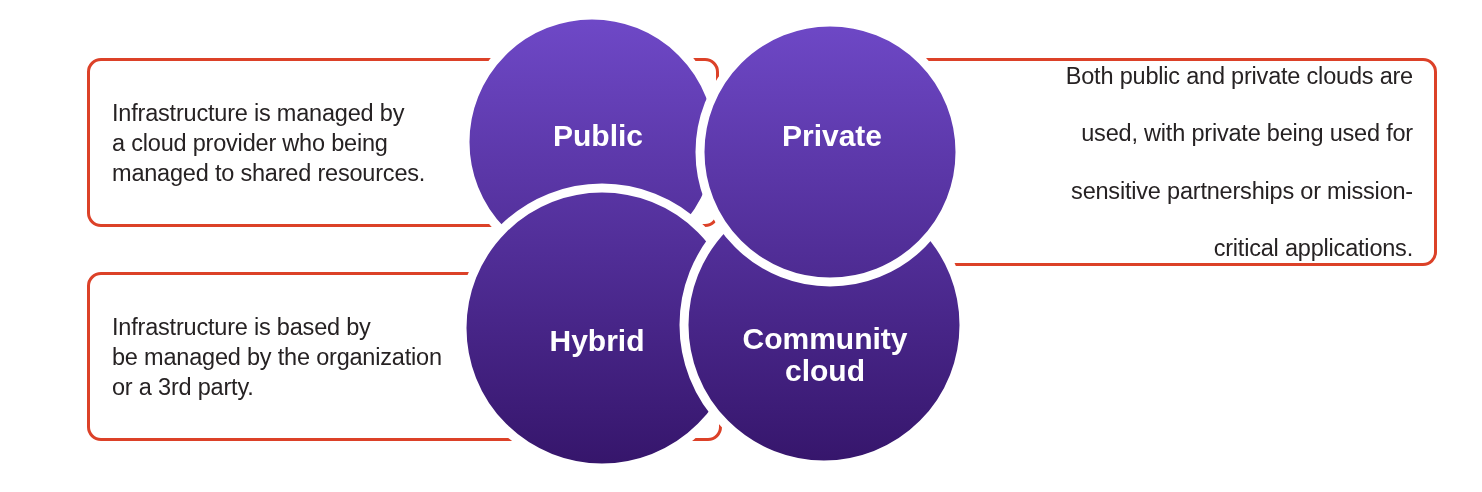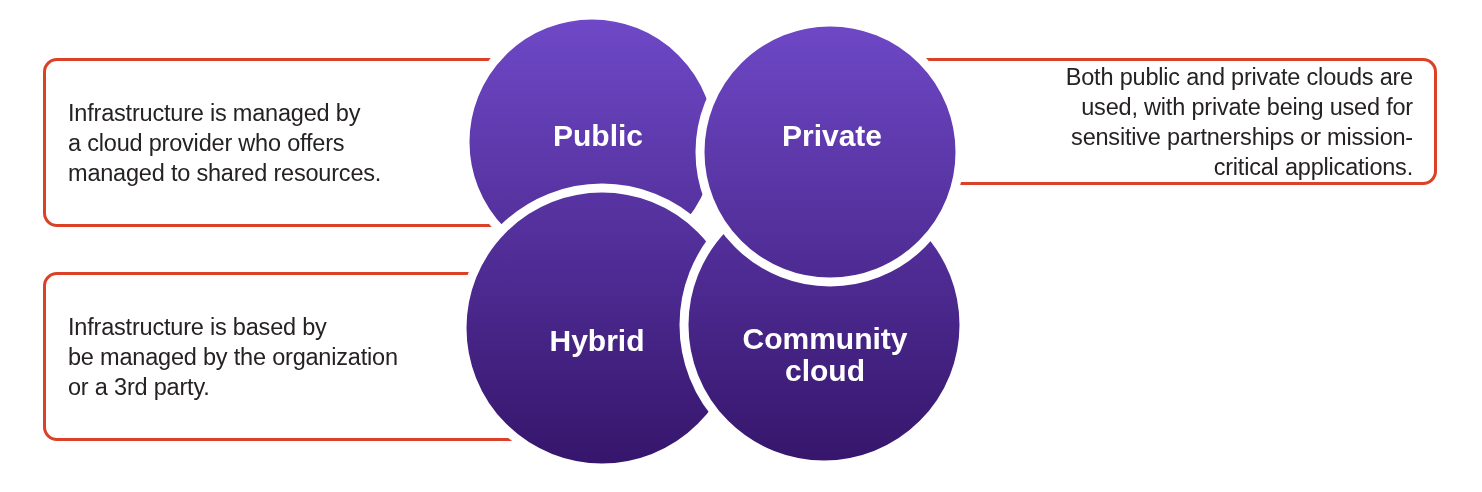--- a/index.html
+++ b/index.html
@@ -19,25 +19,25 @@
     display: flex;
     flex-direction: column;
     justify-content: center;
     color: #262223;
     font-size: 23.5px;
     line-height: 30px;
     letter-spacing: -0.2px;
     background: #ffffff;
   }
   .card .line { display: block; white-space: nowrap; }
-  .col-left  { padding-left: 22px;  text-align: left;  }
+  .col-left  { padding-left: 22px;  text-align: left; margin-left: 44px;  }
   .col-right { padding-right: 21px; text-align: right; }
 
   #card-public    { left: 43px;  top: 58px;  width: 632px; height: 169px; }
-  #card-private   { left: 760px; top: 58px;  width: 677px; height: 127px; }
+  #card-private   { left: 760px; top: 58px;  width: 677px; height: 208px; justify-content: space-between; }
   #card-hybrid    { left: 43px;  top: 272px; width: 635px; height: 169px; }
   #card-community { left: 770px; top: 272px; width: 667px; height: 169px; }
 
   .venn {
     position: absolute;
     left: 0; top: 0;
     width: 1482px; height: 492px;
   }
   .vc {
     fill: url(#vg);
@@ -52,21 +52,21 @@
     text-anchor: middle;
   }
 </style>
 </head>
 <body>
 
 <div class="canvas">
 
   <div class="card col-left" id="card-public">
     <span class="line">Infrastructure is managed by</span>
-    <span class="line">a cloud provider who offers</span>
+    <span class="line">a cloud provider who being</span>
     <span class="line">managed to shared resources.</span>
   </div>
 
   <div class="card col-right" id="card-private">
     <span class="line">Both public and private clouds are</span>
     <span class="line">used, with private being used for</span>
     <span class="line">sensitive partnerships or mission-</span>
     <span class="line">critical applications.</span>
   </div>
 

